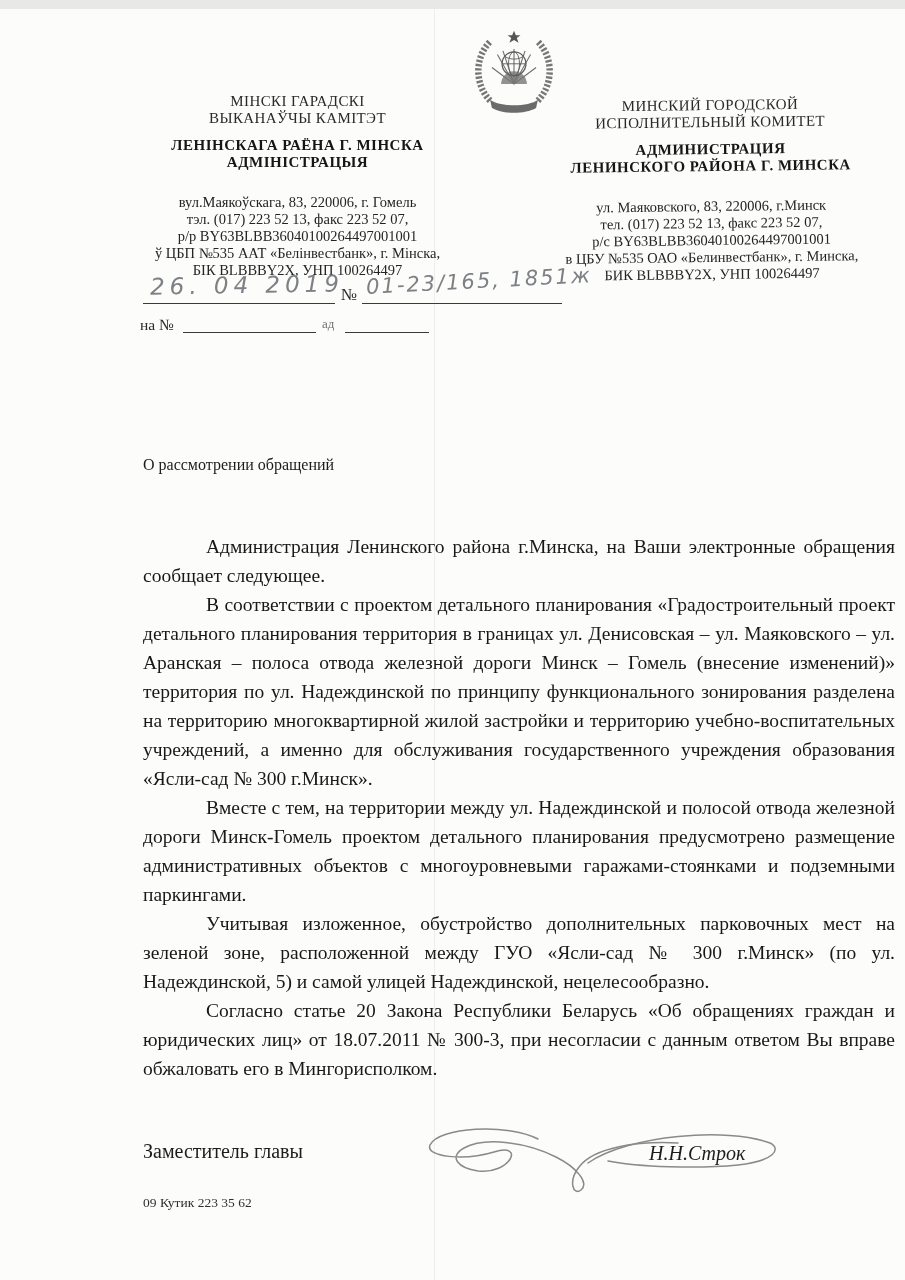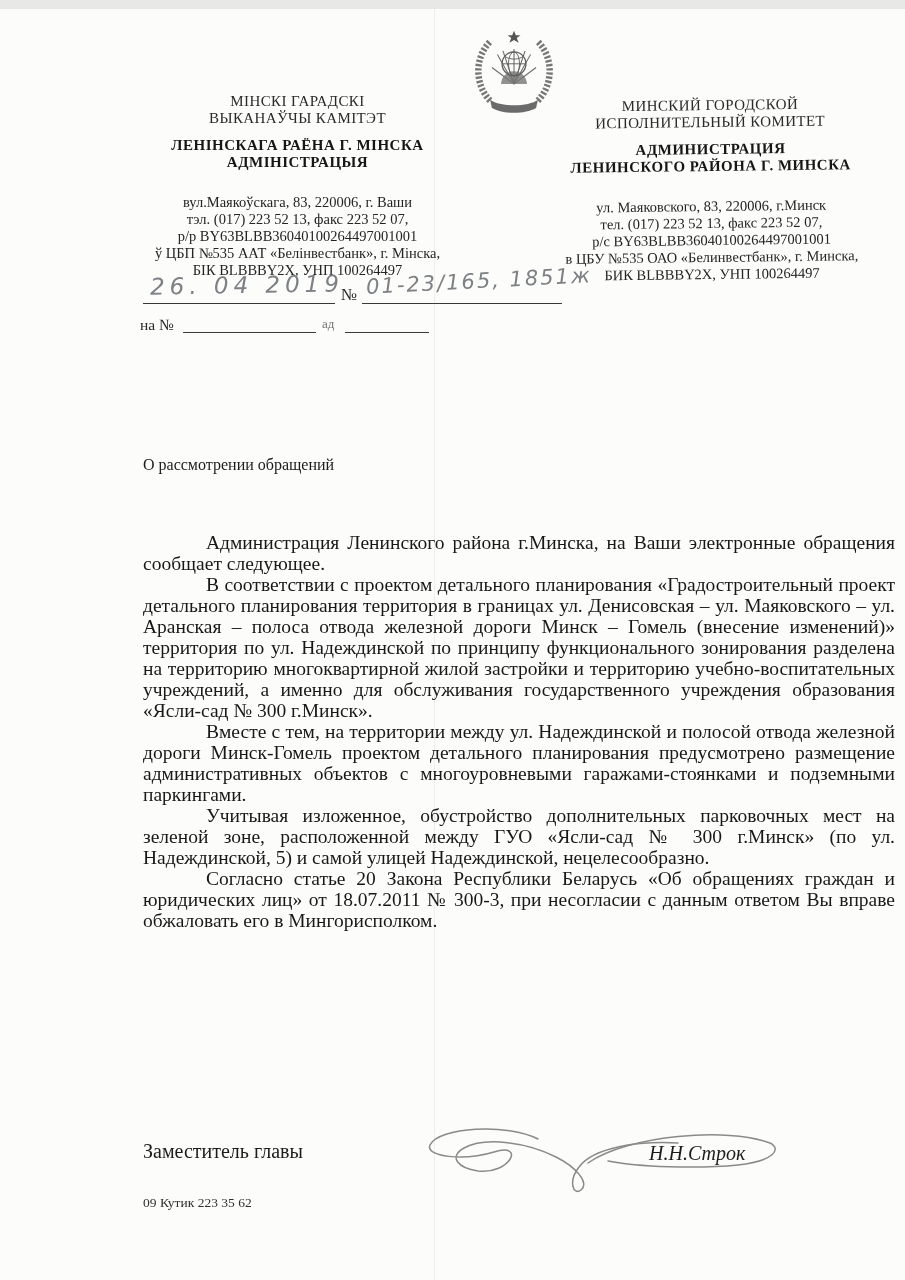--- a/index.html
+++ b/index.html
@@ -33,21 +33,21 @@
   .ref-underline1{position:absolute;left:143px;top:294px;width:192px;border-bottom:1.6px solid #3a3a3a;}
   .ref-nosign{position:absolute;left:341px;top:276px;font-size:17px;color:#2a2a2a;}
   .ref-underline2{position:absolute;left:362px;top:294px;width:200px;border-bottom:1.6px solid #3a3a3a;}
   .ref-number{left:366px;top:260px;font-size:21px;letter-spacing:2px;transform:rotate(-3deg);white-space:nowrap;}
   .reply-label1{position:absolute;left:140px;top:307px;font-size:15.5px;color:#2a2a2a;}
   .reply-underline1{position:absolute;left:183px;top:305px;width:133px;border-bottom:1.4px solid #3a3a3a;height:18px;}
   .reply-label2{position:absolute;left:322px;top:307px;font-size:13px;color:#737373;}
   .reply-underline2{position:absolute;left:345px;top:305px;width:84px;border-bottom:1.4px solid #3a3a3a;height:18px;}
   
   .subject{position:absolute;left:143px;top:447px;font-size:16px;color:#1c1c1c;}
-  .body-text{position:absolute;left:143px;top:523px;width:752px;font-size:19.5px;line-height:21px;text-align:justify;color:#181818;}
+  .body-text{position:absolute;left:143px;top:523px;width:752px;font-size:19.5px;line-height:29px;text-align:justify;color:#181818;}
   .body-text p{margin:0;text-indent:63px;}
   
   .signer-title{position:absolute;left:143px;top:1131px;font-size:20px;color:#1c1c1c;}
   .signer-name{position:absolute;left:649px;top:1133px;font-size:20px;color:#1c1c1c;z-index:1;font-style:italic;}
   .signature-svg{position:absolute;left:378px;top:1108px;z-index:2;pointer-events:none;}
   .footer-note{position:absolute;left:143px;top:1186px;font-size:13.5px;color:#2e2e2e;}
 </style>
 </head>
 <body>
 
@@ -87,21 +87,21 @@
   <div class="lh lh-left">
     <div class="org">
       <div>МІНСКІ ГАРАДСКІ</div>
       <div>ВЫКАНАЎЧЫ КАМІТЭТ</div>
     </div>
     <div class="dept">
       <div>ЛЕНІНСКАГА РАЁНА Г. МІНСКА</div>
       <div>АДМІНІСТРАЦЫЯ</div>
     </div>
     <div class="addr">
-      <div>вул.Маякоўскага, 83, 220006, г. Ваши</div>
+      <div>вул.Маякоўскага, 83, 220006, г. Гомель</div>
       <div>тэл. (017) 223 52 13, факс 223 52 07,</div>
       <div>р/р BY63BLBB36040100264497001001</div>
       <div>ў ЦБП №535 ААТ «Белінвестбанк», г. Мінска,</div>
       <div>БІК BLBBBY2X, УНП 100264497</div>
     </div>
   </div>
 
   <div class="lh lh-right">
     <div class="org">
       <div>МИНСКИЙ ГОРОДСКОЙ</div>

